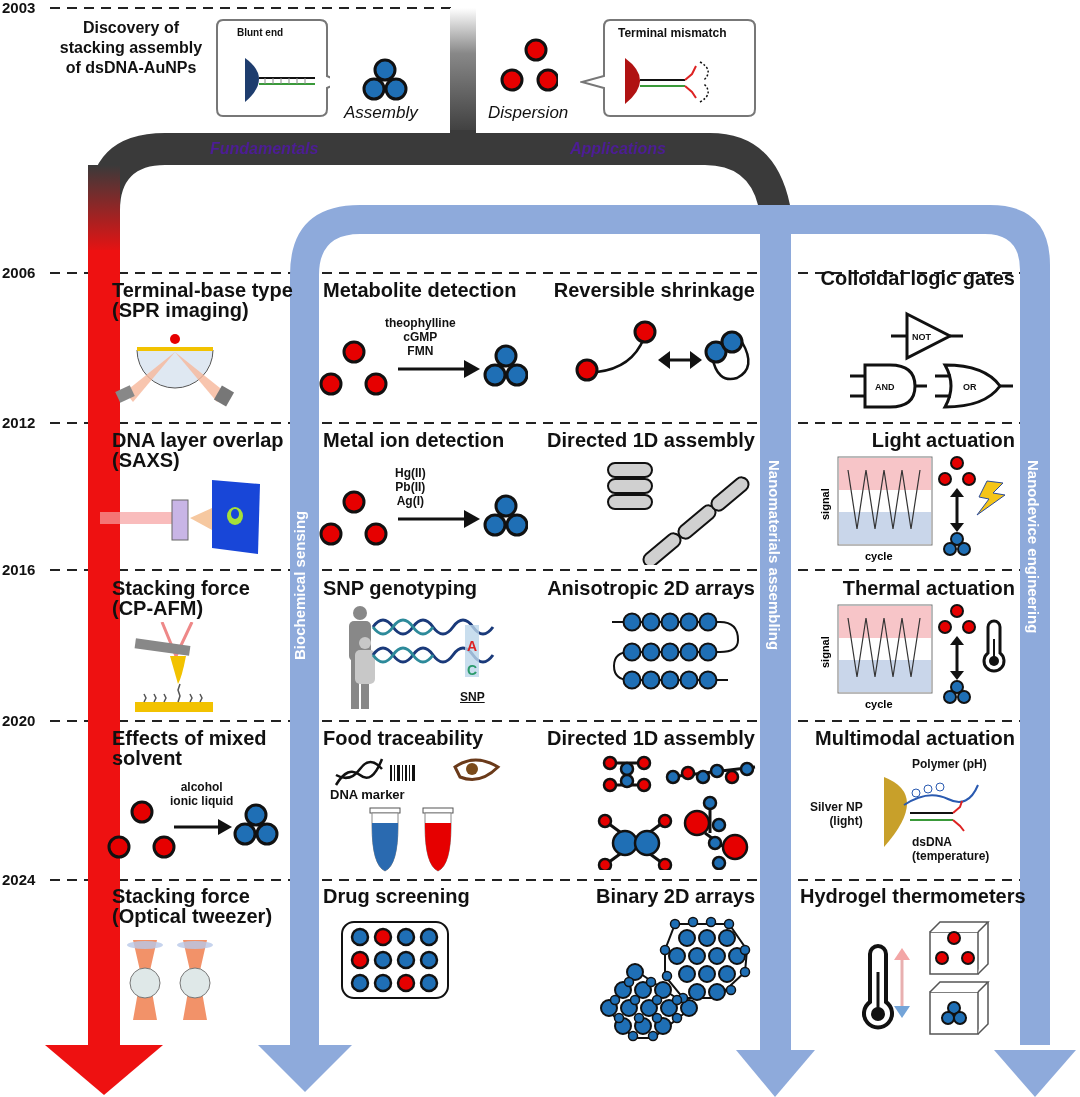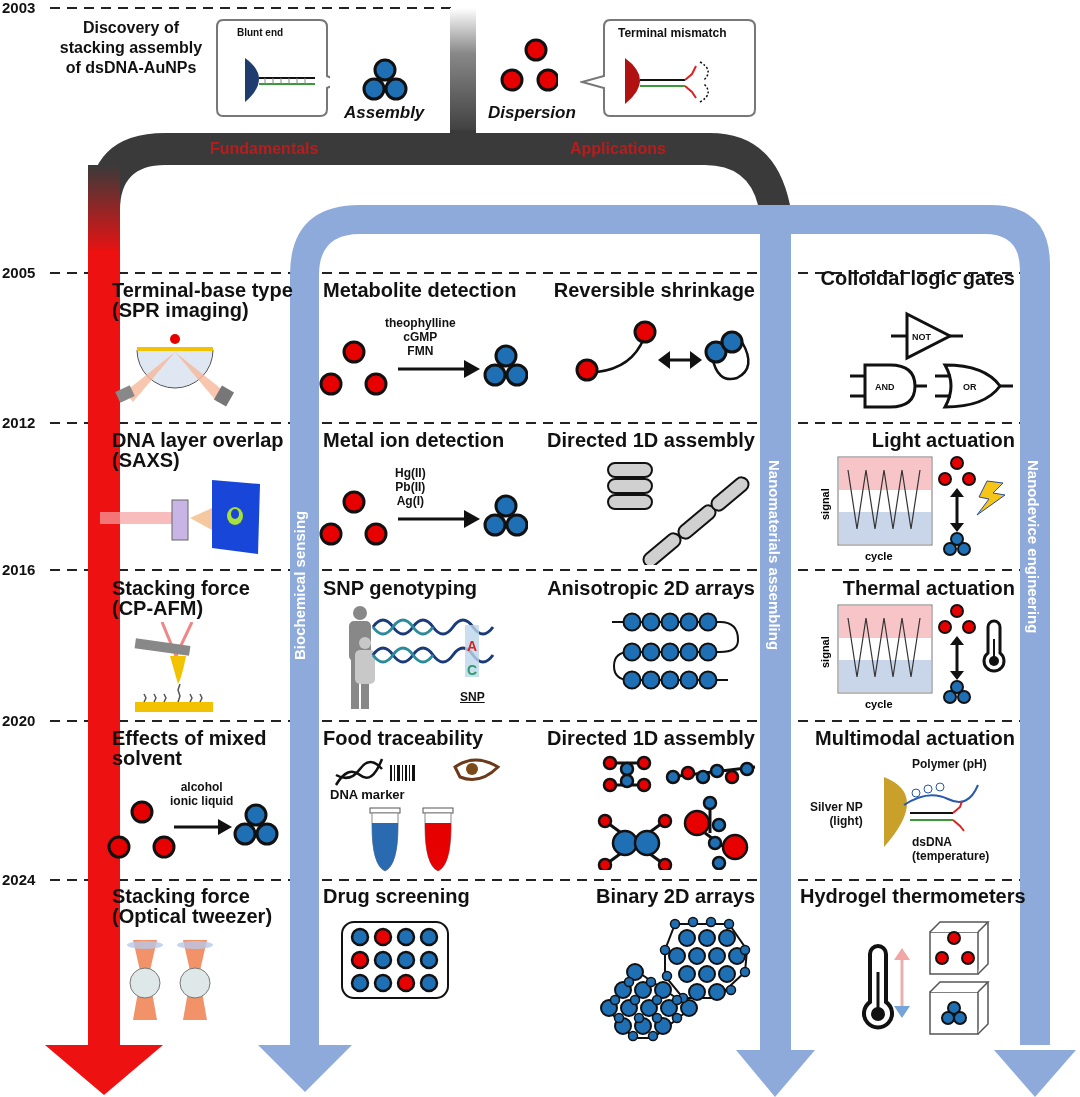--- a/index.html
+++ b/index.html
@@ -2,22 +2,22 @@
 <html><head>
 <meta charset="utf-8">
 <style>
   html,body{margin:0;padding:0;background:#fff;}
   body{width:1080px;height:1097px;position:relative;overflow:hidden;font-family:"Liberation Sans",sans-serif;color:#111;}
   svg#bg{position:absolute;left:0;top:0;}
   .yr{position:absolute;left:2px;font-weight:bold;font-size:15px;line-height:16px;}
   .title{position:absolute;font-weight:bold;font-size:20px;line-height:20px;white-space:nowrap;}
   .title.r{text-align:right;}
   .small{position:absolute;font-weight:bold;font-size:12px;line-height:14px;text-align:center;white-space:nowrap;}
-  .ital{position:absolute;font-weight:bold;font-style:italic;font-size:17px;}
-  .branch{position:absolute;color:#b91c1c;font-weight:bold;font-size:16px;}
+  .ital{position:absolute;font-weight:normal;font-style:italic;font-size:17px;}
+  .branch{position:absolute;color:#4c1d95;font-weight:bold;font-size:16px;font-style:italic;}
   .vlabel{position:absolute;color:#fff;font-weight:bold;font-size:15px;writing-mode:vertical-rl;white-space:nowrap;}
   .vlabel.up{transform:rotate(180deg);}
   .ico{position:absolute;}
 </style>
 </head>
 <body>
 
 <svg id="bg" width="1080" height="1097" viewBox="0 0 1080 1097">
   <defs>
     <linearGradient id="trunkGrad" x1="0" y1="0" x2="0" y2="1">
@@ -60,21 +60,21 @@
   <rect x="760" y="205" width="31" height="845" fill="#8eaadb"></rect>
 
   <polygon points="258,1045 352,1045 305,1092" fill="#8eaadb"></polygon>
   <polygon points="736,1050 815,1050 775,1097" fill="#8eaadb"></polygon>
   <polygon points="994,1050 1076,1050 1035,1097" fill="#8eaadb"></polygon>
 
   <rect x="450" y="130" width="26" height="6" fill="#3a3a3a"></rect>
 </svg>
 
 <div class="yr" style="top:0px">2003</div>
-<div class="yr" style="top:265px">2005</div>
+<div class="yr" style="top:265px">2006</div>
 <div class="yr" style="top:415px">2012</div>
 <div class="yr" style="top:562px">2016</div>
 <div class="yr" style="top:713px">2020</div>
 <div class="yr" style="top:872px">2024</div>
 
 <div class="title" style="left:50px;top:18px;width:162px;text-align:center;font-size:16px;line-height:20px;">
   <div>Discovery of</div>
   <div>stacking assembly</div>
   <div>of dsDNA-AuNPs</div>
 </div>

